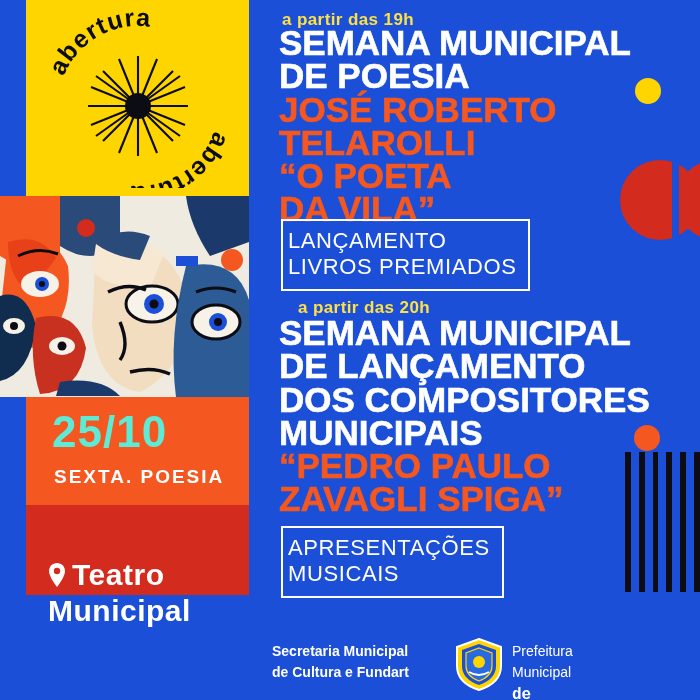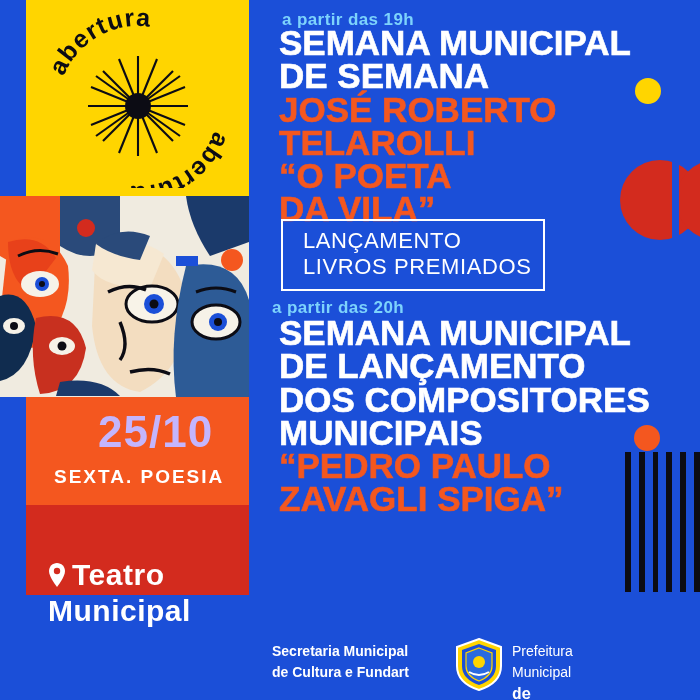--- a/index.html
+++ b/index.html
@@ -28,21 +28,21 @@
   .art-block svg{display:block;}
 
   .orange-block{
     position:absolute;left:26px;top:397px;width:223px;height:108px;background:#f4571f;
   }
   .red-block{
     position:absolute;left:26px;top:505px;width:223px;height:90px;background:#d32b1e;
   }
   .date-text{
     position:absolute;left:52px;top:410px;
-    color:#c4b5fd;font-weight:bold;font-size:44px;letter-spacing:1px;line-height:1;margin-left:46px;
+    color:#5eead4;font-weight:bold;font-size:44px;letter-spacing:1px;line-height:1;
   }
   .date-sub{
     position:absolute;left:54px;top:466px;
     color:#ffffff;font-weight:bold;font-size:19px;letter-spacing:2px;
   }
   .venue{
     position:absolute;left:48px;top:558px;
     color:#ffffff;font-weight:bold;font-size:30px;line-height:1.12;
     letter-spacing:0.5px;
   }
@@ -71,39 +71,39 @@
     position:absolute;left:634px;top:425px;width:26px;height:26px;border-radius:50%;
     background:#f4571f;
   }
   .bars{
     position:absolute;left:625px;top:452px;width:75px;height:140px;
     display:flex;gap:8px;
   }
   .bars i{display:block;width:8px;height:140px;background:#0c0c14;}
 
   .kicker{
-    color:#7dd3fc;font-weight:bold;font-size:17px;letter-spacing:0.4px;
+    color:#fde047;font-weight:bold;font-size:17px;letter-spacing:0.4px;
   }
   .headline{
     font-weight:bold;font-size:35px;line-height:0.95;letter-spacing:0px;
     font-family:"Liberation Sans", sans-serif;
     -webkit-text-stroke:0.6px currentColor;
   }
   .hl-white{color:#ffffff;}
   .hl-orange{color:#f4571f;}
   .boxed{
     border:2px solid #ffffff;color:#ffffff;
     font-size:22px;line-height:1.18;letter-spacing:0.6px;
-    padding:7px 12px 9px 20px;display:inline-block;
+    padding:7px 12px 9px 5px;display:inline-block;
   }
 
   .b1{position:absolute;left:282px;top:10px;}
   .h1{position:absolute;left:279px;top:26px;width:400px;}
   .box1{position:absolute;left:281px;top:219px;}
-  .b2{position:absolute;left:272px;top:298px;}
+  .b2{position:absolute;left:298px;top:298px;}
   .h2{position:absolute;left:279px;top:316px;width:405px;}
   .box2{position:absolute;left:281px;top:526px;}
 
   
   .footer{position:absolute;left:0;top:636px;width:595px;height:64px;}
   .sec{
     position:absolute;left:272px;top:5px;color:#ffffff;font-weight:bold;
     font-size:14px;line-height:1.5;
   }
   .pref{
@@ -236,21 +236,21 @@
       <i></i>
       <i></i>
       <i></i>
       <i></i>
   </div>
 
   <div class="kicker b1">a partir das 19h</div>
 
   <div class="h1">
     <div class="headline hl-white">SEMANA MUNICIPAL</div>
-    <div class="headline hl-white">DE SEMANA</div>
+    <div class="headline hl-white">DE POESIA</div>
     <div class="headline hl-orange">JOSÉ ROBERTO</div>
     <div class="headline hl-orange">TELAROLLI</div>
     <div class="headline hl-orange">“O POETA</div>
     <div class="headline hl-orange">DA VILA”</div>
   </div>
 
   <div class="boxed box1">
     <div>LANÇAMENTO</div>
     <div>LIVROS PREMIADOS</div>
   </div>
@@ -259,20 +259,24 @@
 
   <div class="h2">
     <div class="headline hl-white">SEMANA MUNICIPAL</div>
     <div class="headline hl-white">DE LANÇAMENTO</div>
     <div class="headline hl-white">DOS COMPOSITORES</div>
     <div class="headline hl-white">MUNICIPAIS</div>
     <div class="headline hl-orange">“PEDRO PAULO</div>
     <div class="headline hl-orange">ZAVAGLI SPIGA”</div>
   </div>
 
+  <div class="boxed box2">
+    <div>APRESENTAÇÕES</div>
+    <div>MUSICAIS</div>
+  </div>
 
   <div class="footer">
     <div class="sec">
       <div>Secretaria Municipal</div>
       <div>de Cultura e Fundart</div>
     </div>
 
     <div class="crest">
       <svg width="50" height="54" viewBox="0 0 50 54" xmlns="http://www.w3.org/2000/svg">
         <path d="M25 1 L47 9 V28 Q47 45 25 52 Q3 45 3 28 V9 Z" fill="#ffd500" stroke="#ffffff" stroke-width="2"></path>

